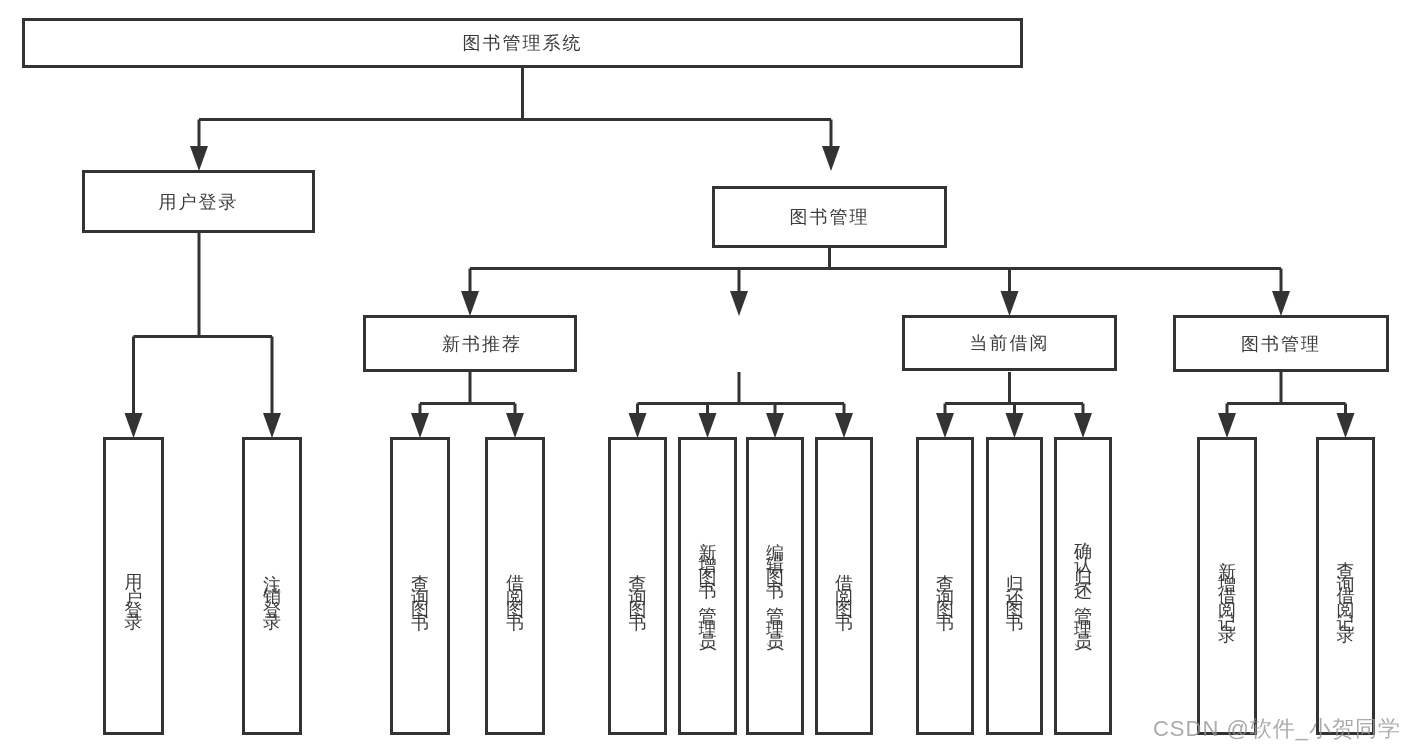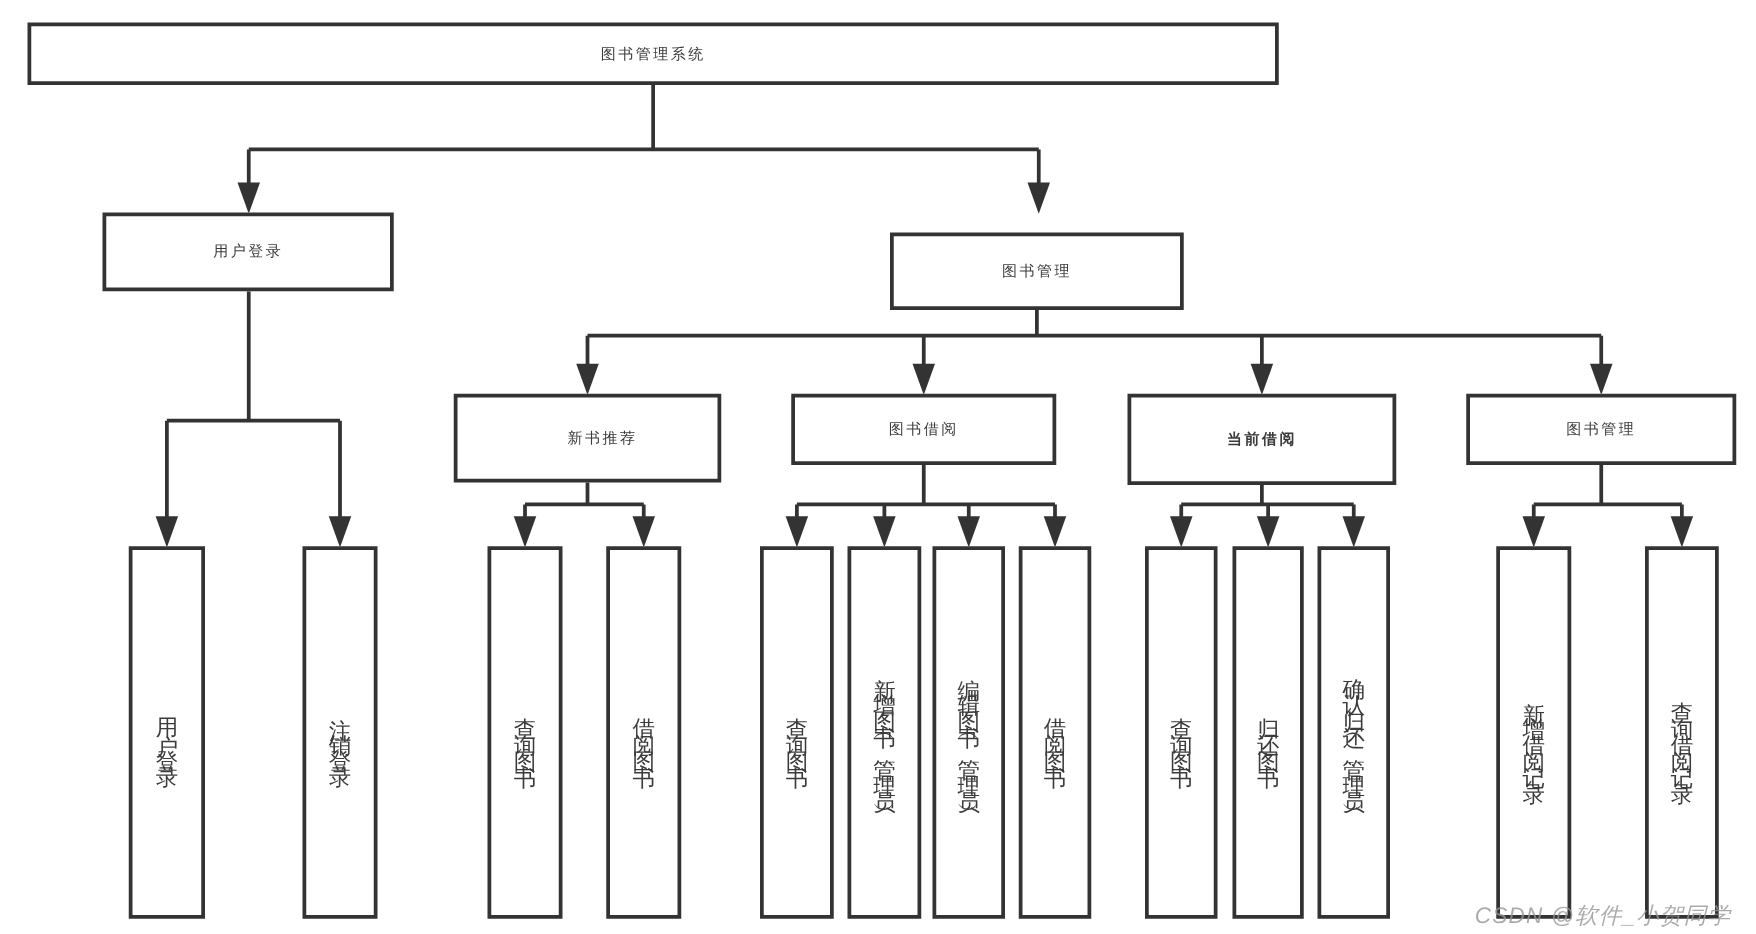--- a/index.html
+++ b/index.html
@@ -25,64 +25,63 @@
     box-sizing: border-box;
     border: 3px solid #333333;
     background: #ffffff;
     display: flex;
     align-items: center;
     justify-content: center;
     z-index: 2;
     color: #3b3b3b;
   }
   .h-label {
-    font-size: 12px;
+    font-size: 18px;
     letter-spacing: 2px;
     white-space: nowrap;
   }
   .v-label {
     writing-mode: vertical-rl;
     text-orientation: mixed;
     font-size: 18px;
     letter-spacing: 13px;
     line-height: 1;
     white-space: nowrap;
   }
   
   .b-root  { left:22px;   top:18px;  width:1001px; height:50px; }
   .b-login { left:82px;   top:170px; width:233px;  height:63px; }
   .b-mgmt  { left:712px;  top:170px; width:235px;  height:62px;margin-top:16px; }
-  .b-l3-1  { left:363px;  top:315px; width:214px;  height:71px;padding-left:24px; }
+  .b-l3-1  { left:363px;  top:315px; width:214px;  height:57px;padding-left:24px; }
   .b-l3-2  { left:633px;  top:315px; width:212px;  height:57px; }
-  .b-l3-3  { left:902px;  top:315px; width:215px;  height:73px;font-weight:bold; }
+  .b-l3-3  { left:902px;  top:315px; width:215px;  height:56px; }
   .b-l3-4  { left:1173px; top:315px; width:216px;  height:57px; }
   .leaf    { top:437px; height:298px; }
   .b-leaf-1  { left:103px;  width:61px; }
   .b-leaf-2  { left:242px;  width:60px; }
   .b-leaf-3  { left:390px;  width:60px; }
   .b-leaf-4  { left:485px;  width:60px; }
   .b-leaf-5  { left:608px;  width:59px; }
   .b-leaf-6  { left:678px;  width:59px; }
   .b-leaf-7  { left:746px;  width:58px; }
   .b-leaf-8  { left:815px;  width:58px; }
   .b-leaf-9  { left:916px;  width:58px; }
   .b-leaf-10 { left:986px;  width:57px; }
   .b-leaf-11 { left:1054px; width:58px; }
   .b-leaf-12 { left:1197px; width:60px; }
   .b-leaf-13 { left:1316px; width:59px; }
   .watermark {
     position: absolute;
-    right: 20px;
+    right: 4px;
     bottom: 3px;
     z-index: 3;
-    font-size: 18px;
+    font-size: 22px;
     letter-spacing: 1px;
     color: rgba(150,150,150,0.8);
     white-space: nowrap;
-    font-style: italic;
   }
 </style>
 </head>
 <body>
 
 <div id="canvas">
 
   <svg id="wires" width="1405" height="747" viewBox="0 0 1405 747">
     <g stroke="#333333" stroke-width="3" fill="none">
       <path d="M522.5 68 V119.5 M199 119.5 H831 M199 119.5 V152 M831 119.5 V152"></path>
@@ -123,23 +122,20 @@
   <div class="node b-login">
     <span class="h-label">用户登录</span>
   </div>
   <div class="node b-mgmt">
     <span class="h-label">图书管理</span>
   </div>
 
   <div class="node b-l3-1">
     <span class="h-label">新书推荐</span>
   </div>
-  <div class="node b-l3-2">
-    <span class="h-label">图书借阅</span>
-  </div>
   <div class="node b-l3-3">
     <span class="h-label">当前借阅</span>
   </div>
   <div class="node b-l3-4">
     <span class="h-label">图书管理</span>
   </div>
 
   <div class="node leaf b-leaf-1">
     <span class="v-label">用户登录</span>
   </div>

